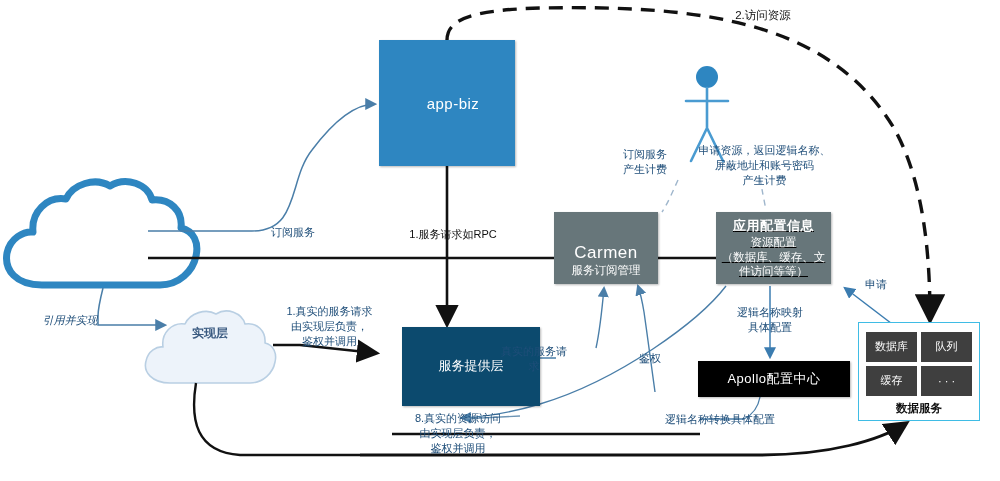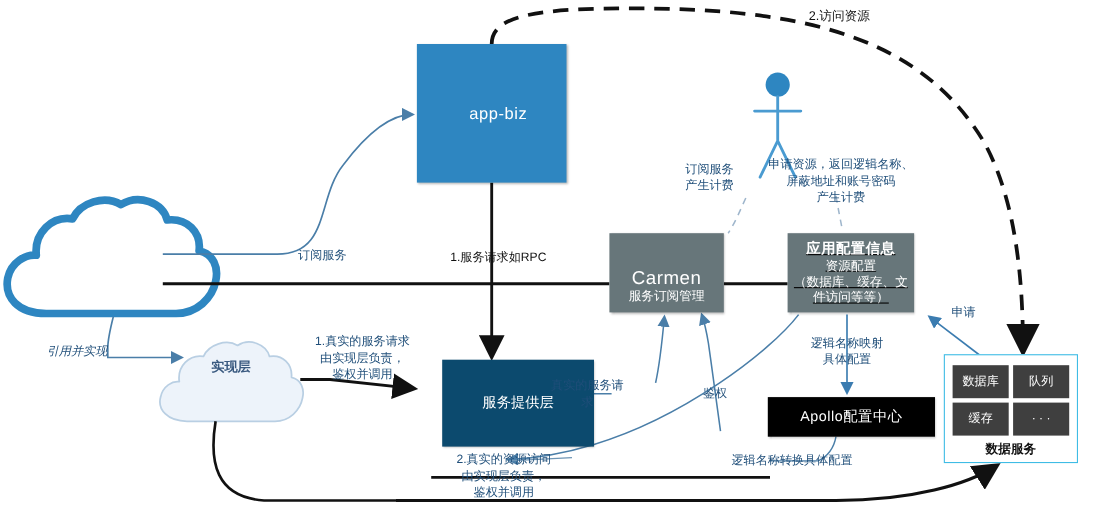--- a/index.html
+++ b/index.html
@@ -145,21 +145,21 @@
 
   <div class="cloudtext" id="cloud-impl-text">实现层</div>
 
   <div class="lbl" style="left:238px;top:225px;width:110px;">订阅服务</div>
   <div class="lbl" style="left:25px;top:313px;width:90px;font-style:italic;">引用并实现</div>
   <div class="lbl dark" style="left:388px;top:227px;width:130px;">1.服务请求如RPC</div>
   <div class="lbl" style="left:272px;top:304px;width:115px;">1.真实的服务请求
 由实现层负责，
 鉴权并调用</div>
   <div class="lbl dark" style="left:718px;top:8px;width:90px;font-size:11.5px;">2.访问资源</div>
-  <div class="lbl" style="left:398px;top:411px;width:120px;">2.真实的资源访问
+  <div class="lbl" style="left:398px;top:411px;width:120px;">8.真实的资源访问
 由实现层负责，
 鉴权并调用</div>
   <div class="lbl" style="left:497px;top:344px;width:74px;">真实的服务请求</div>
   <div class="lbl" style="left:630px;top:351px;width:40px;">鉴权</div>
   <div class="lbl" style="left:610px;top:147px;width:70px;">订阅服务
 产生计费</div>
   <div class="lbl" style="left:692px;top:143px;width:145px;">申请资源，返回逻辑名称、
 屏蔽地址和账号密码
 产生计费</div>
   <div class="lbl" style="left:710px;top:305px;width:120px;">逻辑名称映射

